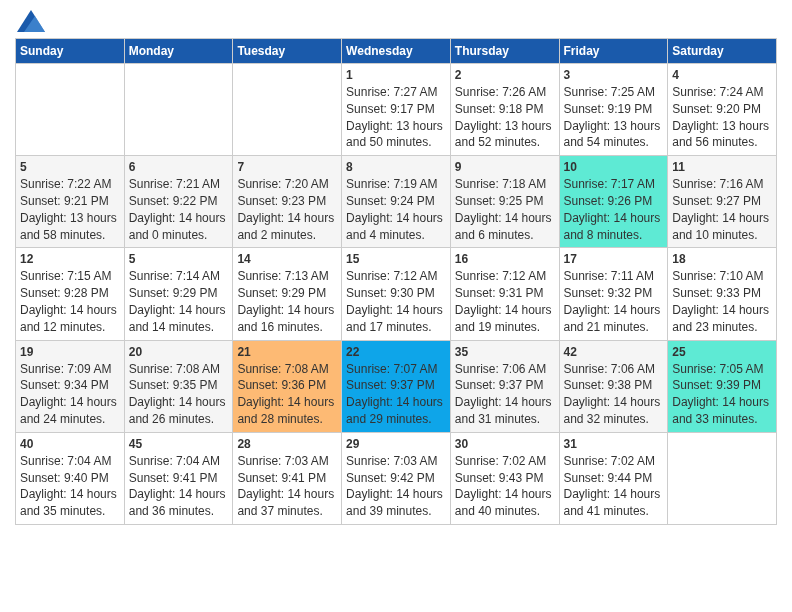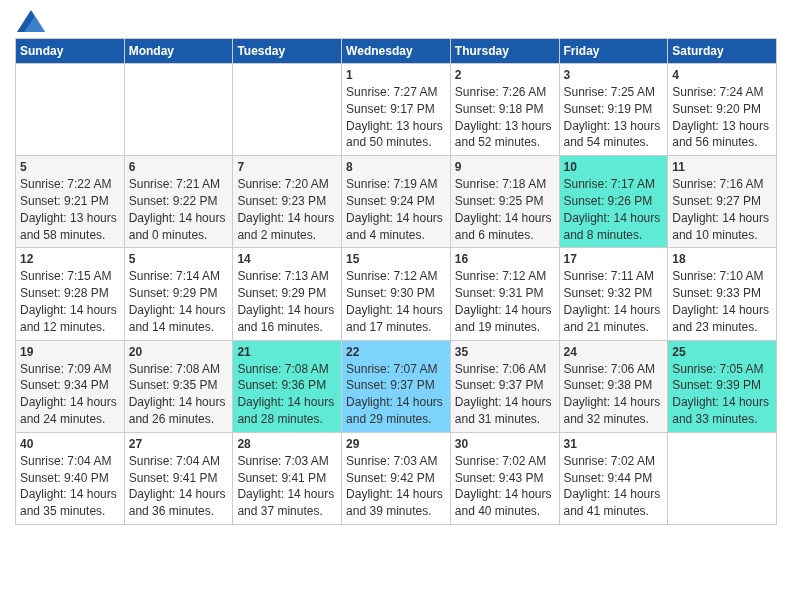--- a/index.html
+++ b/index.html
@@ -213,48 +213,48 @@
         </tr>
         <tr>
           <td style="background: rgb(245, 245, 245);">
             <div class="day-num">19</div>
             <div class="day-info">Sunrise: 7:09 AM<br>Sunset: 9:34 PM<br>Daylight: 14 hours and 24 minutes.</div>
           </td>
           <td style="background: rgb(245, 245, 245);">
             <div class="day-num">20</div>
             <div class="day-info">Sunrise: 7:08 AM<br>Sunset: 9:35 PM<br>Daylight: 14 hours and 26 minutes.</div>
           </td>
-          <td style="background: #5eead4;">
+          <td style="background: #fdba74;">
             <div class="day-num">21</div>
             <div class="day-info">Sunrise: 7:08 AM<br>Sunset: 9:36 PM<br>Daylight: 14 hours and 28 minutes.</div>
           </td>
-          <td style="background: #7dd3fc;">
+          <td style="background: #0ea5e9;">
             <div class="day-num">22</div>
             <div class="day-info">Sunrise: 7:07 AM<br>Sunset: 9:37 PM<br>Daylight: 14 hours and 29 minutes.</div>
           </td>
           <td style="background: rgb(245, 245, 245);">
             <div class="day-num">35</div>
             <div class="day-info">Sunrise: 7:06 AM<br>Sunset: 9:37 PM<br>Daylight: 14 hours and 31 minutes.</div>
           </td>
           <td style="background: rgb(245, 245, 245);">
-            <div class="day-num">24</div>
+            <div class="day-num">42</div>
             <div class="day-info">Sunrise: 7:06 AM<br>Sunset: 9:38 PM<br>Daylight: 14 hours and 32 minutes.</div>
           </td>
           <td style="background: #5eead4;">
             <div class="day-num">25</div>
             <div class="day-info">Sunrise: 7:05 AM<br>Sunset: 9:39 PM<br>Daylight: 14 hours and 33 minutes.</div>
           </td>
         </tr>
         <tr>
           <td>
             <div class="day-num">40</div>
             <div class="day-info">Sunrise: 7:04 AM<br>Sunset: 9:40 PM<br>Daylight: 14 hours and 35 minutes.</div>
           </td>
           <td>
-            <div class="day-num">27</div>
+            <div class="day-num">45</div>
             <div class="day-info">Sunrise: 7:04 AM<br>Sunset: 9:41 PM<br>Daylight: 14 hours and 36 minutes.</div>
           </td>
           <td>
             <div class="day-num">28</div>
             <div class="day-info">Sunrise: 7:03 AM<br>Sunset: 9:41 PM<br>Daylight: 14 hours and 37 minutes.</div>
           </td>
           <td>
             <div class="day-num">29</div>
             <div class="day-info">Sunrise: 7:03 AM<br>Sunset: 9:42 PM<br>Daylight: 14 hours and 39 minutes.</div>
           </td>

